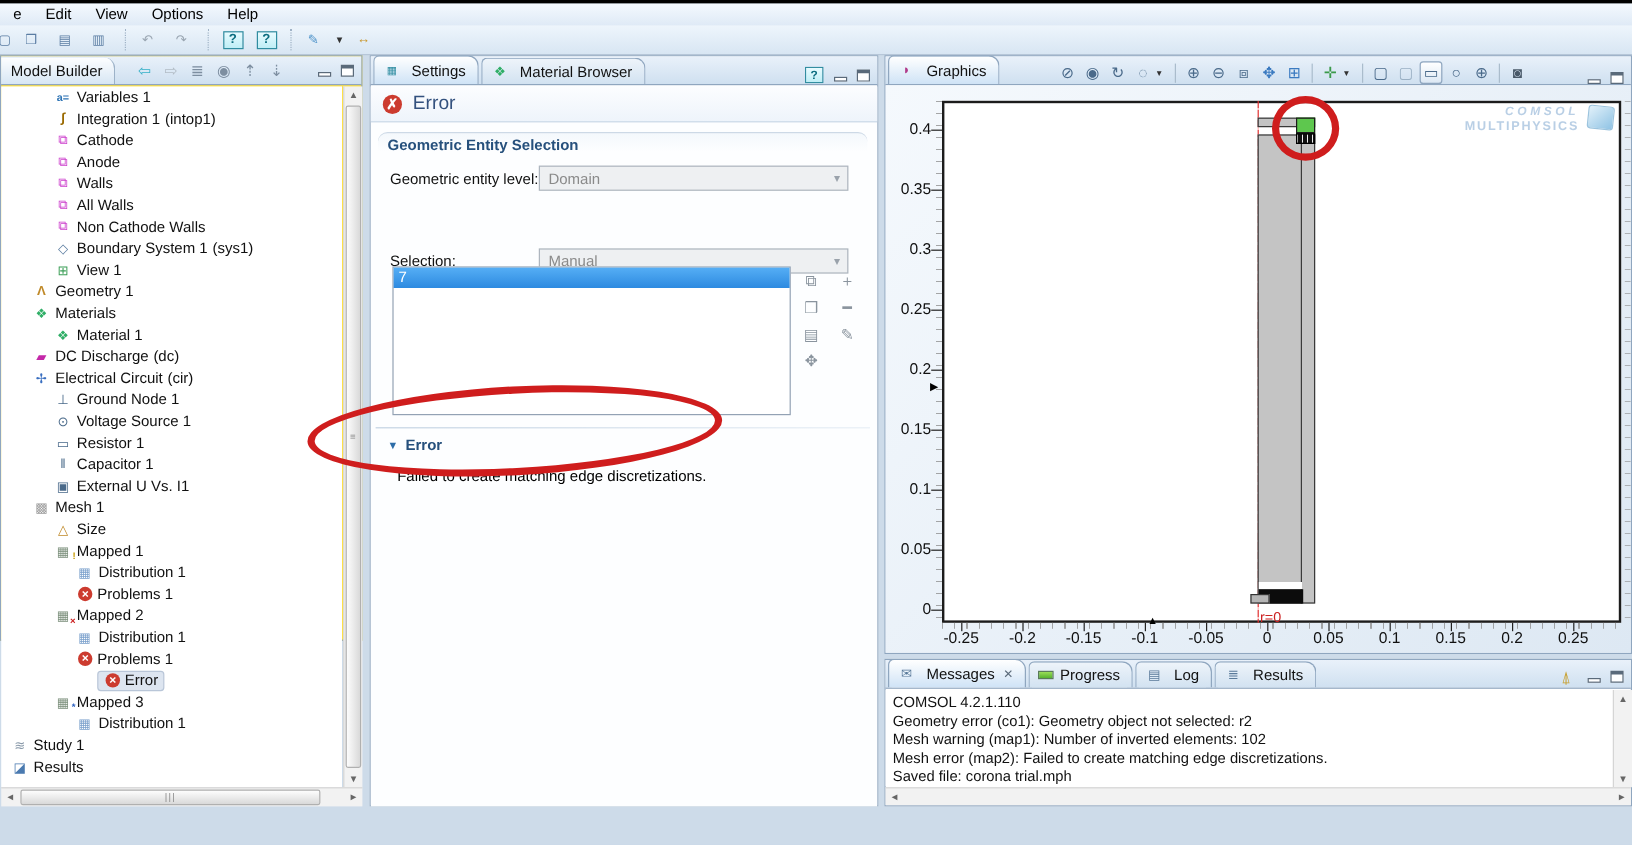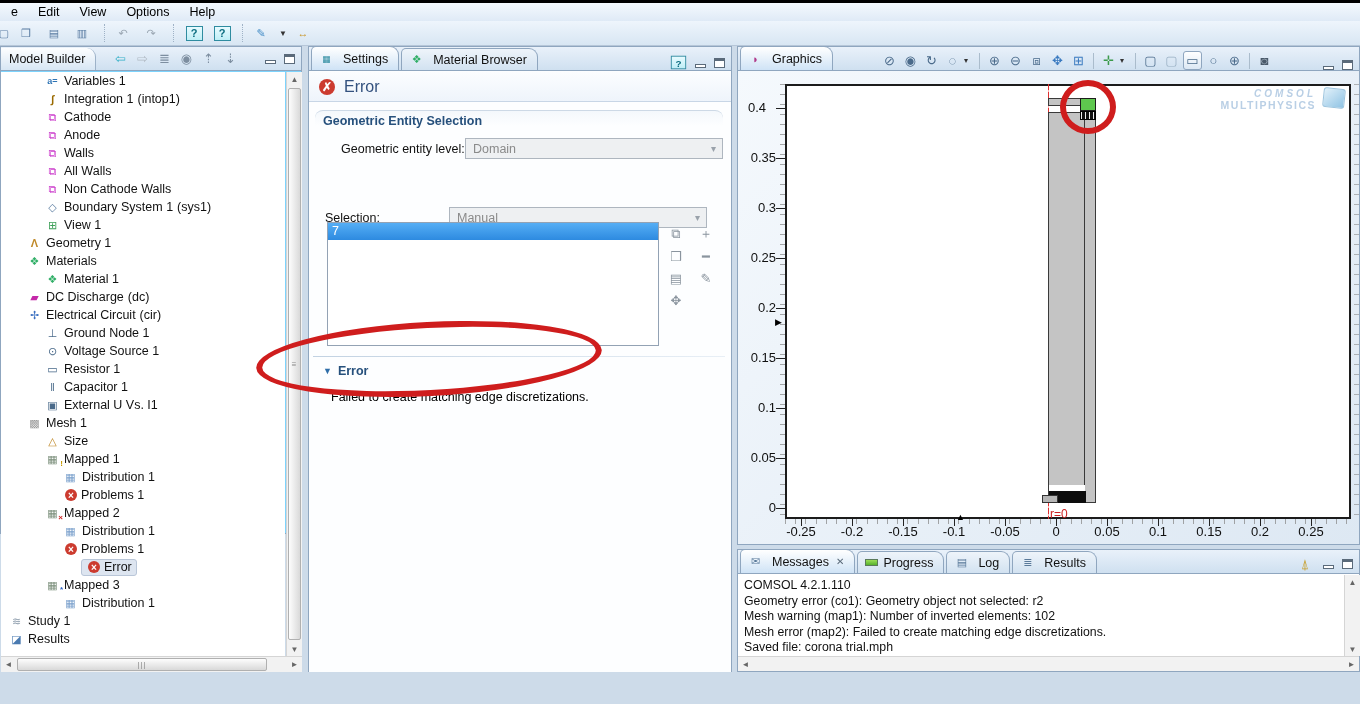--- a/index.html
+++ b/index.html
@@ -29,21 +29,21 @@
                 padding-left:2px; }
   .tab { display:inline-flex; align-items:center; gap:5px; height:22px; padding:0 10px 0 7px;
          border:1px solid #8fa6bf; border-bottom:none; border-radius:5px 9px 0 0;
          background:linear-gradient(#eef4fa,#d2e2f1); margin-right:2px; white-space:nowrap; }
   .tab.active { background:linear-gradient(#ffffff,#cfe3f6); height:24px; }
   .winbtns { margin-left:auto; display:flex; gap:8px; align-items:center; padding-right:6px; }
   .wmin { width:11px; height:4px; background:#fff; border:1px solid #5a6a7a; margin-top:6px; }
   .wmax { width:11px; height:10px; background:#fff; border:1px solid #5a6a7a; border-top:3px solid #5a6a7a; }
 
   
-  #mb { position:absolute; left:0; top:46px; width:302px; height:488px; background:#7dd3fc; border:1px solid #8fa6bf; }
+  #mb { position:absolute; left:0; top:46px; width:302px; height:488px; background:#fde047; border:1px solid #8fa6bf; }
   #mb-head { position:absolute; left:0; top:0; width:100%; height:24px;
              background:linear-gradient(#e9f1fa,#cfe0f0); border-bottom:1px solid #8fa6bf;
              display:flex; align-items:center; }
   #mb-title { padding:0 10px 0 8px; height:22px; display:flex; align-items:center;
               border-right:1px solid #9db2c8; border-radius:0 9px 0 0; background:linear-gradient(#fdfeff,#d7e6f4); }
   .mb-tool { width:20px; height:18px; display:flex; align-items:center; justify-content:center; color:#7d8ea0; font-size:13px; }
   #tree { position:absolute; left:0; top:25px; width:284px; height:584px; overflow:hidden; background:#fff; }
   .trow { height:18px; display:flex; align-items:center; white-space:nowrap; }
   .ti { display:inline-flex; width:15px; height:14px; align-items:center; justify-content:center;
         font-size:11px; margin-right:4px; flex:none; position:relative; }
@@ -437,21 +437,21 @@
       </div>
     </div>
     <div id="set-body">
       <div id="set-title">
         <span class="errico">✗</span>
         <span class="t">Error</span>
       </div>
       <div id="sect1">
         <span class="sect-head">Geometric Entity Selection</span>
       </div>
-      <div class="frow" style="top:66px;margin-left:16px;">
+      <div class="frow" style="top:66px;">
         <span class="flabel">Geometric entity level:</span>
         <div class="combo">
           <span>Domain</span>
         </div>
       </div>
       <div class="frow" style="top:95px;margin-top:40px;">
         <span class="flabel">Selection:</span>
         <div class="combo">
           <span>Manual</span>
         </div>
@@ -511,21 +511,21 @@
         <div class="wmin"></div>
         <div class="wmax"></div>
       </div>
     </div>
     <div id="gfx-canvas">
       <div id="plot"></div>
       <div id="ruler-minor-y"></div>
       <div id="ruler-minor-x"></div>
       <div id="ruler-right"></div>
       <div id="axis-ticks">
-          <div class="ylab" style="top: 29px; text-align: center;">0.4</div>
+          <div class="ylab" style="top: 29px;">0.4</div>
           <div class="ytick" style="top: 37px;"></div>
           <div class="ylab" style="top: 79px;">0.35</div>
           <div class="ytick" style="top: 87px;"></div>
           <div class="ylab" style="top: 129px;">0.3</div>
           <div class="ytick" style="top: 137px;"></div>
           <div class="ylab" style="top: 179px;">0.25</div>
           <div class="ytick" style="top: 187px;"></div>
           <div class="ylab" style="top: 229px;">0.2</div>
           <div class="ytick" style="top: 237px;"></div>
           <div class="ylab" style="top: 279px;">0.15</div>

